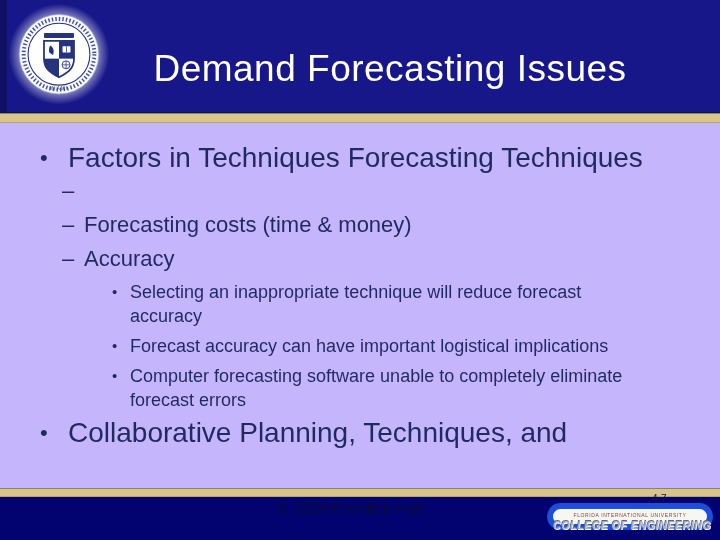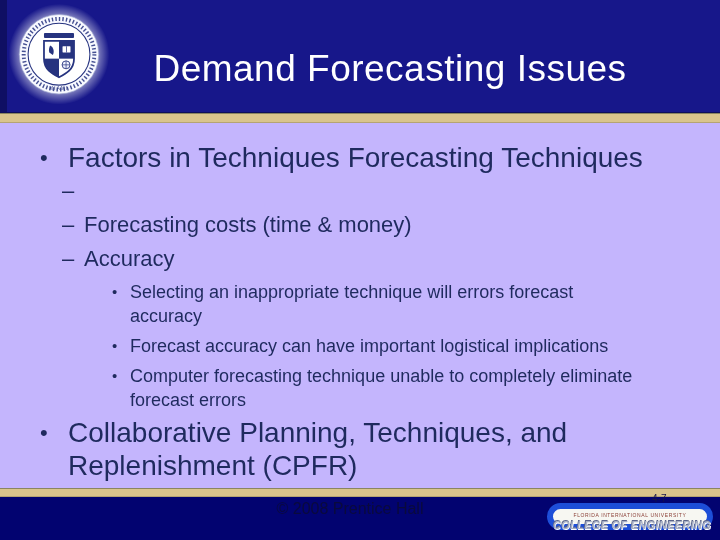--- a/index.html
+++ b/index.html
@@ -130,44 +130,43 @@
       <div class="lvl2">
         <span class="marker">–</span>
         <span class="txt">Accuracy</span>
       </div>
     </div>
 
     <div class="lvl3-group">
       <div class="lvl3">
         <span class="marker">•</span>
         <span class="txt">
-          <div>Selecting an inappropriate technique will errors forecast</div>
+          <div>Selecting an inappropriate technique will reduce forecast</div>
           <div>accuracy</div>
         </span>
       </div>
       <div class="lvl3">
         <span class="marker">•</span>
         <span class="txt">
           <div>Forecast accuracy can have important logistical implications</div>
         </span>
       </div>
       <div class="lvl3">
         <span class="marker">•</span>
         <span class="txt">
-          <div>Computer forecasting technique unable to completely eliminate</div>
+          <div>Computer forecasting software unable to completely eliminate</div>
           <div>forecast errors</div>
         </span>
       </div>
     </div>
 
     <div class="b-item lvl1" style="top:416px">
       <span class="marker">•</span>
       <span class="txt">
         <div>Collaborative Planning, Techniques, and</div>
-        <div>Replenishment (CPFR)</div>
       </span>
     </div>
 
   </div>
 
   <div class="gold-band gold-bottom"></div>
 
   <div class="footer">
     <div class="copyright">© 2008 Prentice Hall</div>
     <div class="page-number">4-7</div>

